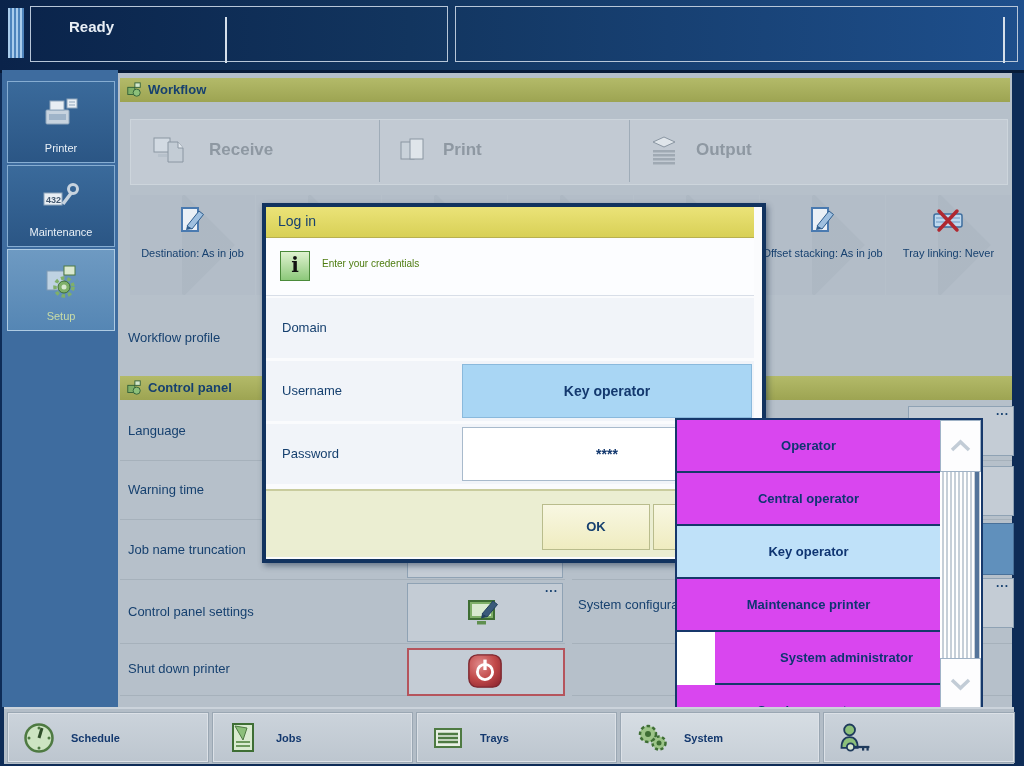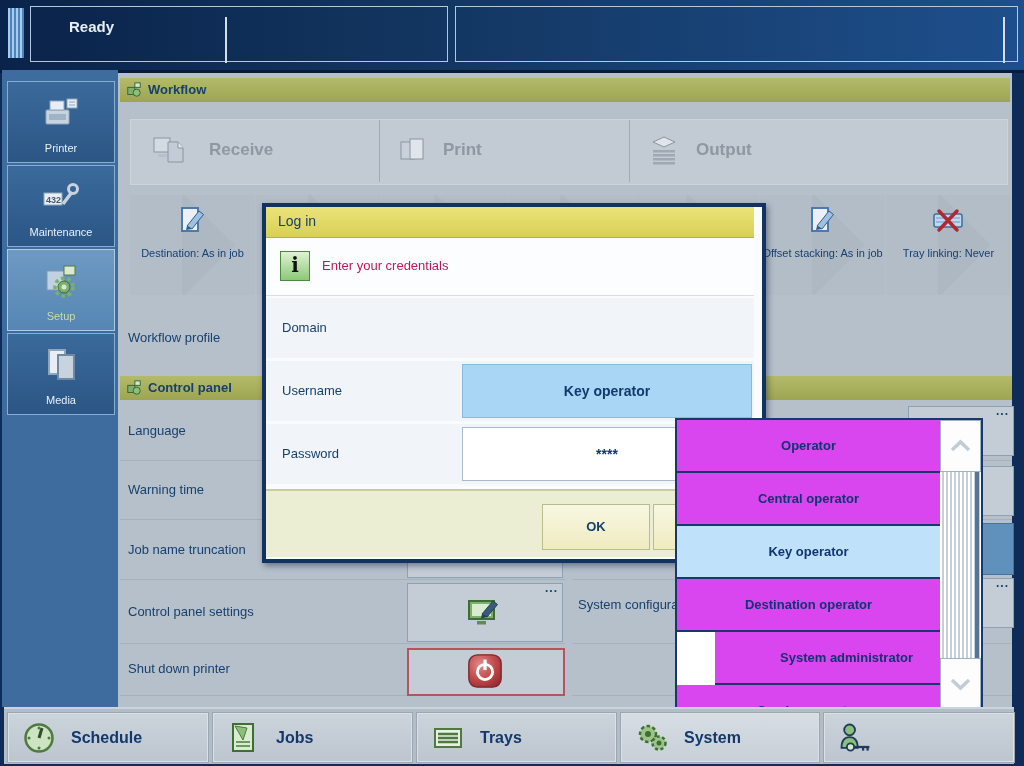--- a/index.html
+++ b/index.html
@@ -59,21 +59,21 @@
   .dlg-title{left:0;top:0;width:488px;height:30px;
     background:linear-gradient(180deg,#EBE378,#D8D056);border-bottom:1px solid #B8B050;}
   .dlg-title span{position:absolute;left:12px;top:6px;color:#16406F;
     font-size:14px;font-weight:normal;}
   .dlg-msg{left:0;top:31px;width:488px;height:57px;background:#FCFDFF;
     border-bottom:1px solid #D8DEE8;}
   .info-ic{position:absolute;left:14px;top:13px;width:28px;height:28px;
     background:linear-gradient(180deg,#DFF2D0 0%,#8CC87A 100%);
     border:1px solid #4A8A3A;color:#111;text-align:center;
     font-family:"DejaVu Serif",serif;font-weight:bold;font-size:20px;line-height:27px;}
-  .dlg-msg .msg{position:absolute;left:56px;top:20px;color:#be185d;font-size:13px;}
+  .dlg-msg .msg{position:absolute;left:56px;top:20px;color:#4d7c0f;font-size:10px;}
   .dlg-row{left:0;width:488px;height:60px;background:#F1F4F9;}
   .dlg-row .f-lbl{position:absolute;left:16px;top:22px;color:#16406F;font-size:13px;}
   .field{position:absolute;left:196px;top:3px;width:288px;height:52px;
     background:#FFFFFF;border:1px solid #A8BACC;text-align:center;
     color:#13386E;font-size:14px;font-weight:bold;line-height:52px;}
   .field.blue{background:#A9D6F4;border-color:#8AB9DC;}
   .dlg-footer{left:0;top:282px;width:488px;height:66px;background:#EBEED2;
     border-top:2px solid #C9CC9E;}
   .dlg-btn{position:absolute;top:13px;width:106px;height:44px;
     background:linear-gradient(180deg,#F8F7E2,#EFECC0);border:1px solid #B9BC8C;
@@ -90,21 +90,21 @@
   .dd-rail{position:absolute;right:2px;top:52px;width:4px;height:186px;background:#54749A;}
   .dd-btn{position:absolute;left:0;width:41px;background:#FDFDFE;
     border:1px solid #9FB2C6;box-sizing:border-box;}
   
   .bottombar{left:4px;top:707px;width:1010px;height:55px;background:#B3BDC7;
     border-top:2px solid #CBD3DB;z-index:30;}
   .nav-btn{position:absolute;top:4px;height:47px;background:linear-gradient(180deg,#CBD3DB,#BDC6CF);
     border:1px solid #DCE1E7;outline:1px solid #9AA7B3;display:flex;align-items:center;}
   .nav-btn.sel{background:linear-gradient(180deg,#D6DDE3,#C8D0D8);}
   .nav-btn .n-ic{width:36px;height:36px;margin-left:12px;flex:none;}
-  .nav-btn .n-lbl{color:#13386E;font-size:16px;font-weight:bold;margin-left:14px;}
+  .nav-btn .n-lbl{color:#13386E;font-size:11px;font-weight:bold;margin-left:14px;}
 </style>
 </head>
 <body>
 
 <div class="screen">
 
   <div class="abs topbar">
     <div class="abs grip"></div>
     <div class="abs tb-panel" style="left:30px;width:416px;">
       <span class="abs ready">Ready</span>
@@ -138,27 +138,20 @@
     </div>
     <div class="abs side-btn sel" style="top:179px;">
       <svg class="side-ic" viewBox="0 0 44 44">
         <rect x="8" y="11" width="17" height="19" fill="#BFD2E2" stroke="#7E99B4"></rect>
         <rect x="25" y="6" width="11" height="9" fill="#D9E8D0" stroke="#4E7A42"></rect>
         <circle cx="25" cy="27" r="9" fill="none" stroke="#7FB069" stroke-width="3.5" stroke-dasharray="3.5 3"></circle>
         <circle cx="25" cy="27" r="6" fill="#7FB069" stroke="#3E6E34"></circle>
         <circle cx="25" cy="27" r="2.5" fill="#D9E8D0"></circle>
       </svg>
       <span class="lbl">Setup</span>
-    </div>
-    <div class="abs side-btn" style="top:263px;">
-      <svg class="side-ic" viewBox="0 0 44 44">
-        <rect x="10" y="6" width="16" height="24" fill="#E8EEF4" stroke="#8FA6BC" stroke-width="2"></rect>
-        <rect x="19" y="11" width="16" height="24" fill="#C7D3DF" stroke="#6E89A4" stroke-width="2"></rect>
-      </svg>
-      <span class="lbl">Media</span>
     </div>
   </div>
 
   <div class="abs content">
 
     <div class="abs olive wf-header">
       <svg class="hic" viewBox="0 0 18 18">
         <rect x="2" y="6" width="8" height="8" fill="#7FB069" stroke="#2F5E36"></rect>
         <rect x="10" y="1" width="6" height="5" fill="#D6E8CC" stroke="#2F5E36"></rect>
         <circle cx="12" cy="12" r="4" fill="#8CC07A" stroke="#2F5E36"></circle>
@@ -323,21 +316,21 @@
     <div class="abs dlg-footer">
       <div class="dlg-btn" style="left:276px;">OK</div>
       <div class="dlg-btn" style="left:387px;"></div>
     </div>
   </div>
 
   <div class="abs dropdown">
     <div class="dd-item" style="top:0;">Operator</div>
     <div class="dd-item" style="top:53px;">Central operator</div>
     <div class="dd-item sel" style="top:106px;">Key operator</div>
-    <div class="dd-item" style="top:159px;">Destination operator</div>
+    <div class="dd-item" style="top:159px;">Maintenance printer</div>
     <div class="dd-item" style="top:212px;margin-left:38px;">System administrator</div>
     <div class="dd-item" style="top:265px;">Service operator</div>
     <div class="dd-scroll">
       <div class="dd-rail"></div>
       <div class="dd-btn" style="top:0;height:52px;">
         <svg width="39" height="50" viewBox="0 0 39 50">
           <polyline points="11,29 19.5,21 28,29" fill="none" stroke="#C2CCD6" stroke-width="3.5"></polyline>
         </svg>
       </div>
       <div class="dd-btn" style="top:238px;height:52px;">

